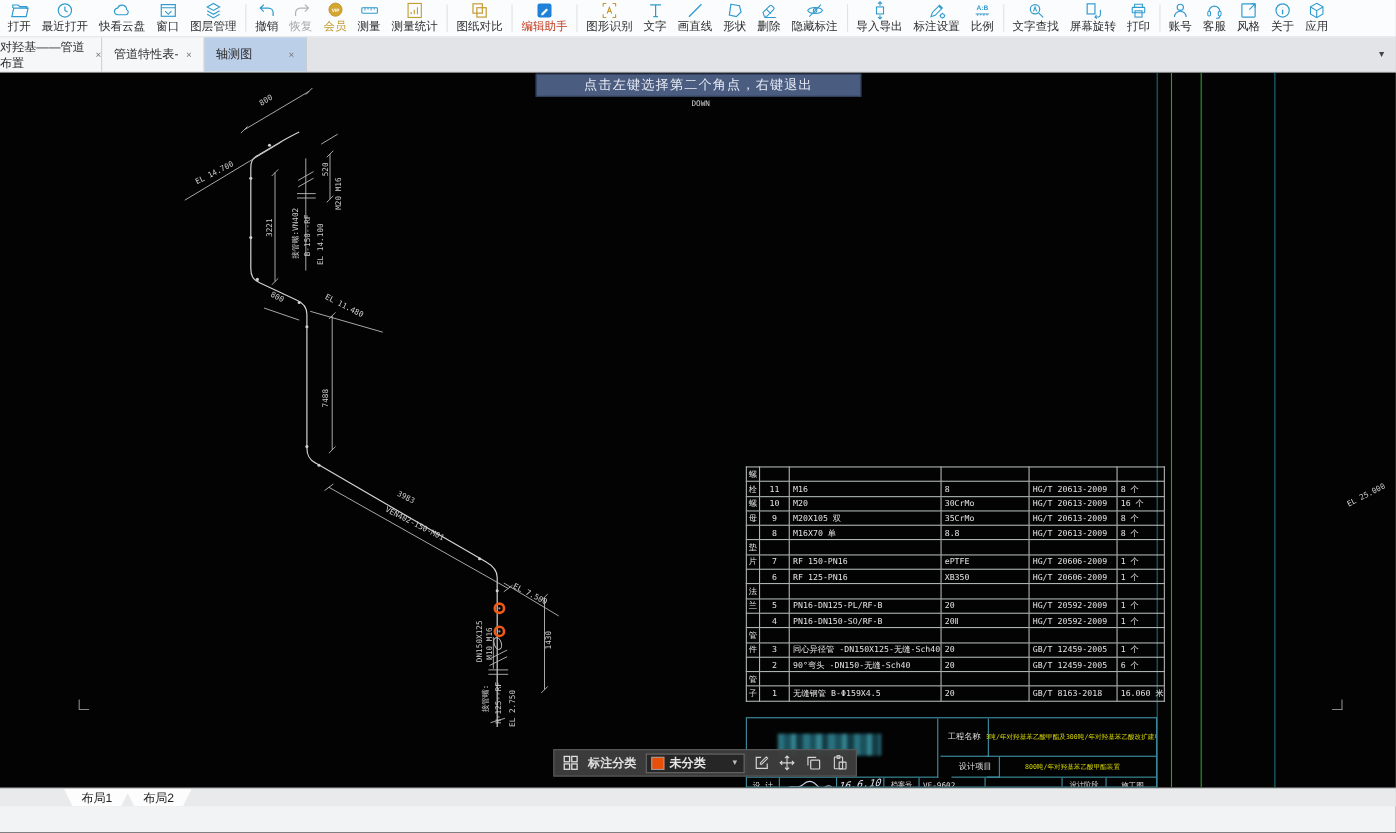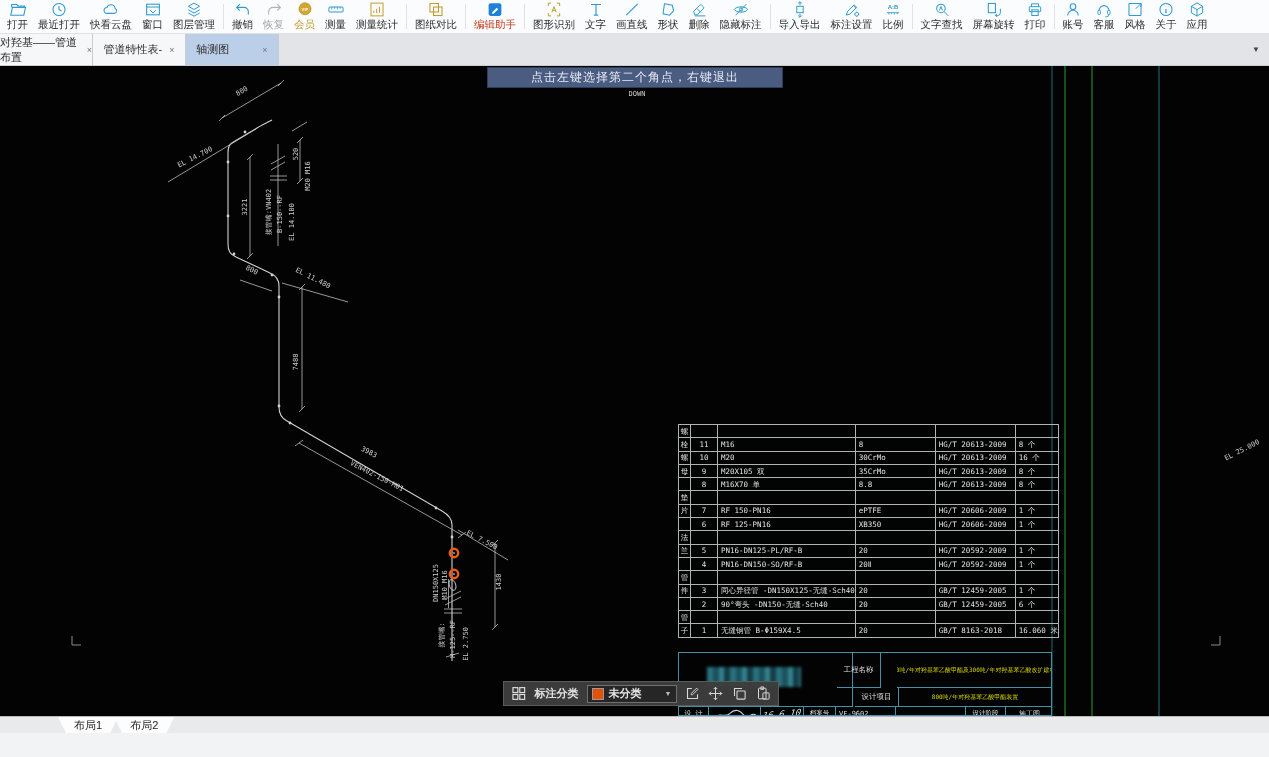--- a/index.html
+++ b/index.html
@@ -668,23 +668,23 @@
             <td>GB/T 8163-2018</td>
             <td>16.060 米</td>
           </tr>
         </tbody>
     </table>
 
     <div class="tblock">
       <div class="tb" style="left:0;top:0;width:174px;height:54px;">
         <div class="blur"></div>
       </div>
-      <div class="tb" style="left:158px;top:0;width:44px;height:35px;font-size:7.5px;">工程名称</div>
+      <div class="tb" style="left:176px;top:0;width:44px;height:35px;font-size:7.5px;">工程名称</div>
       <div class="tb ytext" style="left:218px;top:0;width:156px;height:35px;border-right:none;">800吨/年对羟基苯乙酸甲酯及300吨/年对羟基苯乙酸改扩建项目</div>
-      <div class="tb" style="left:176px;top:35px;width:44px;height:19px;font-size:7.5px;text-align:center;">设计项目</div>
+      <div class="tb" style="left:186px;top:35px;width:44px;height:19px;font-size:7.5px;text-align:center;">设计项目</div>
       <div class="tb ytext" style="left:218px;top:35px;width:156px;height:19px;border-right:none;">800吨/年对羟基苯乙酸甲酯装置</div>
       <div class="tb" style="left:0;top:54px;width:30px;height:14px;font-size:7px;">设 计</div>
       <div class="tb" style="left:30px;top:54px;width:52px;height:14px;">
         <svg width="46" height="12" class="sig">
             <path d="M2 9C8 2 12 10 18 5s10-2 14 3 8-4 12 1" stroke="#c9d4ea" fill="none" stroke-width="1"></path>
           </svg>
       </div>
       <div class="tb" style="left:82px;top:54px;width:43px;height:14px;">
           <span class="hdate">16.6.10</span>
         </div>

